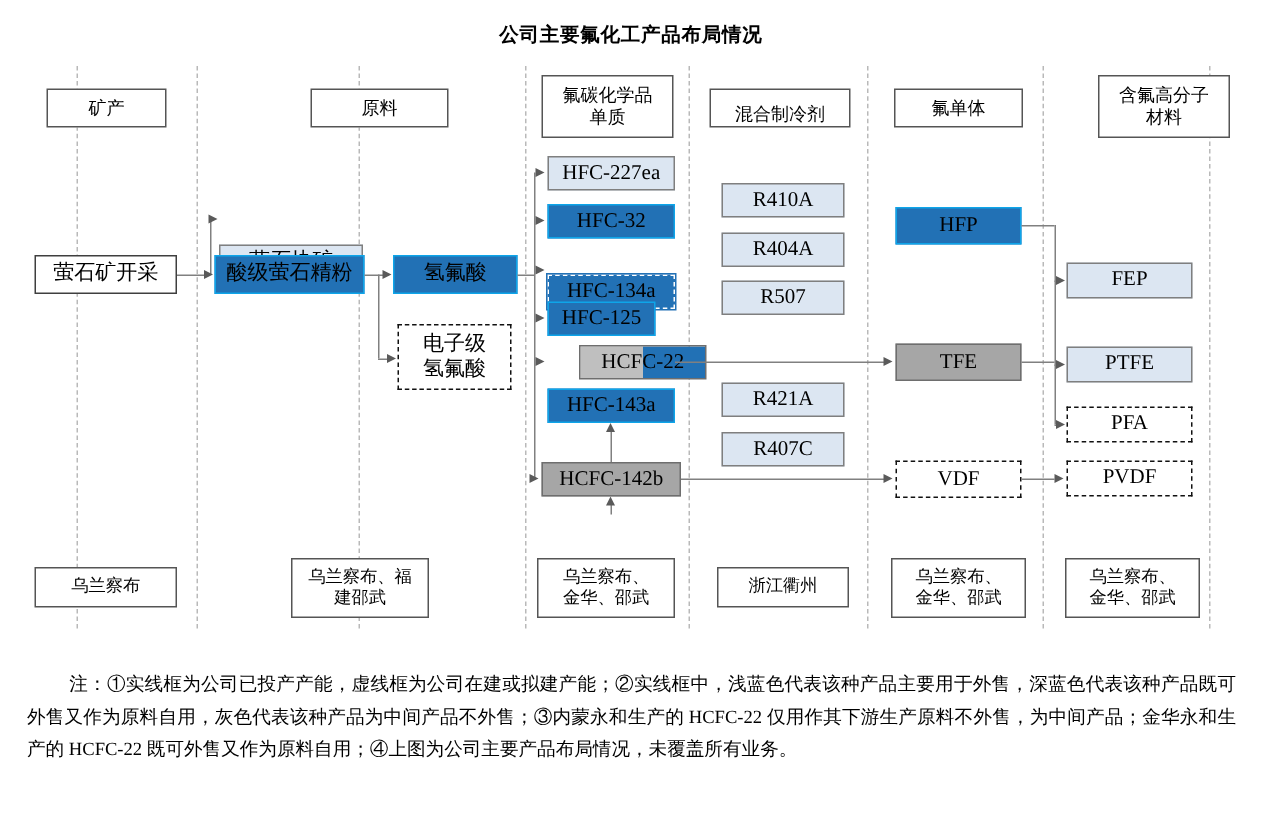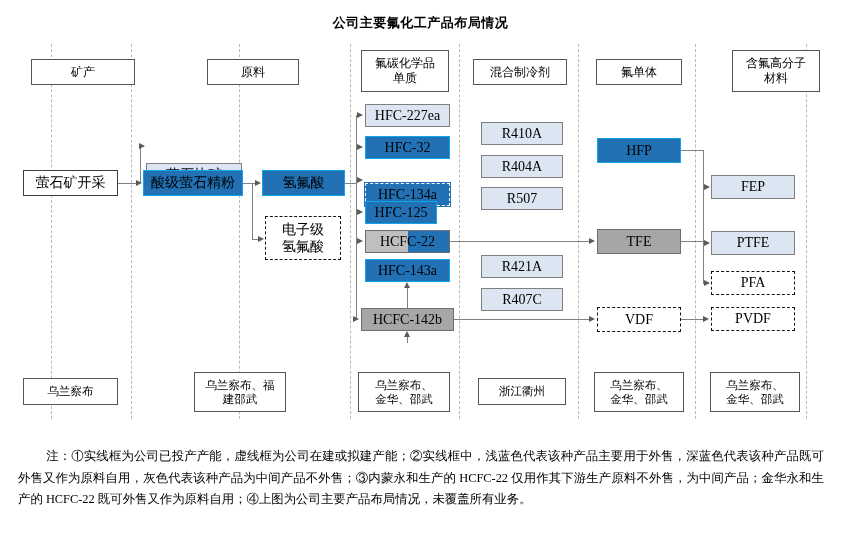--- a/index.html
+++ b/index.html
@@ -51,20 +51,21 @@
     background:#fff;
   }
   
   .fill-white{background:#ffffff;}
   .fill-lblue{background:#dce6f2;border:1px solid #7f7f7f;}
   .fill-dblue{background:#2271b5;border:1px solid #0ea5e9;color:#000;}
   .fill-gray{background:#a6a6a6;border:1px solid #6e6e6e;}
   .fill-split{
     background:linear-gradient(to right,#bfbfbf 0%,#bfbfbf 50%,#2271b5 50%,#2271b5 100%);
     border:1px solid #6e6e6e;
+    margin-left:21px;
   }
   
   .dashed{border:1.4px dashed #111;background:#ffffff;}
   .dashed-blue{
     background:#2271b5;
     border:1.4px dashed #ffffff;
     outline:1px solid #2271b5;
   }
   .label{pointer-events:none;white-space:pre-line;}
 
@@ -102,31 +103,31 @@
 
   <div class="divider" style="left:51px;top:44px;height:375px;"></div>
   <div class="divider" style="left:131px;top:44px;height:375px;"></div>
   <div class="divider" style="left:239px;top:44px;height:375px;"></div>
   <div class="divider" style="left:350px;top:44px;height:375px;"></div>
   <div class="divider" style="left:459px;top:44px;height:375px;"></div>
   <div class="divider" style="left:578px;top:44px;height:375px;"></div>
   <div class="divider" style="left:695px;top:44px;height:375px;"></div>
   <div class="divider" style="left:806px;top:44px;height:375px;"></div>
 
-  <div class="box header" style="left:31px;top:59px;width:104px;height:26px;">
+  <div class="box header" style="left:31px;top:59px;width:80px;height:26px;">
     <span class="label">矿产</span>
   </div>
   <div class="box header" style="left:207px;top:59px;width:92px;height:26px;">
     <span class="label">原料</span>
   </div>
   <div class="box header" style="left:361px;top:50px;width:88px;height:42px;">
     <span class="label">氟碳化学品
 单质</span>
   </div>
-  <div class="box header" style="left:473px;top:59px;width:94px;height:26px;">
+  <div class="box header" style="left:473px;top:59px;width:94px;height:26px;align-items:flex-end;">
     <span class="label">混合制冷剂</span>
   </div>
   <div class="box header" style="left:596px;top:59px;width:86px;height:26px;">
     <span class="label">氟单体</span>
   </div>
   <div class="box header" style="left:732px;top:50px;width:88px;height:42px;">
     <span class="label">含氟高分子
 材料</span>
   </div>
 

